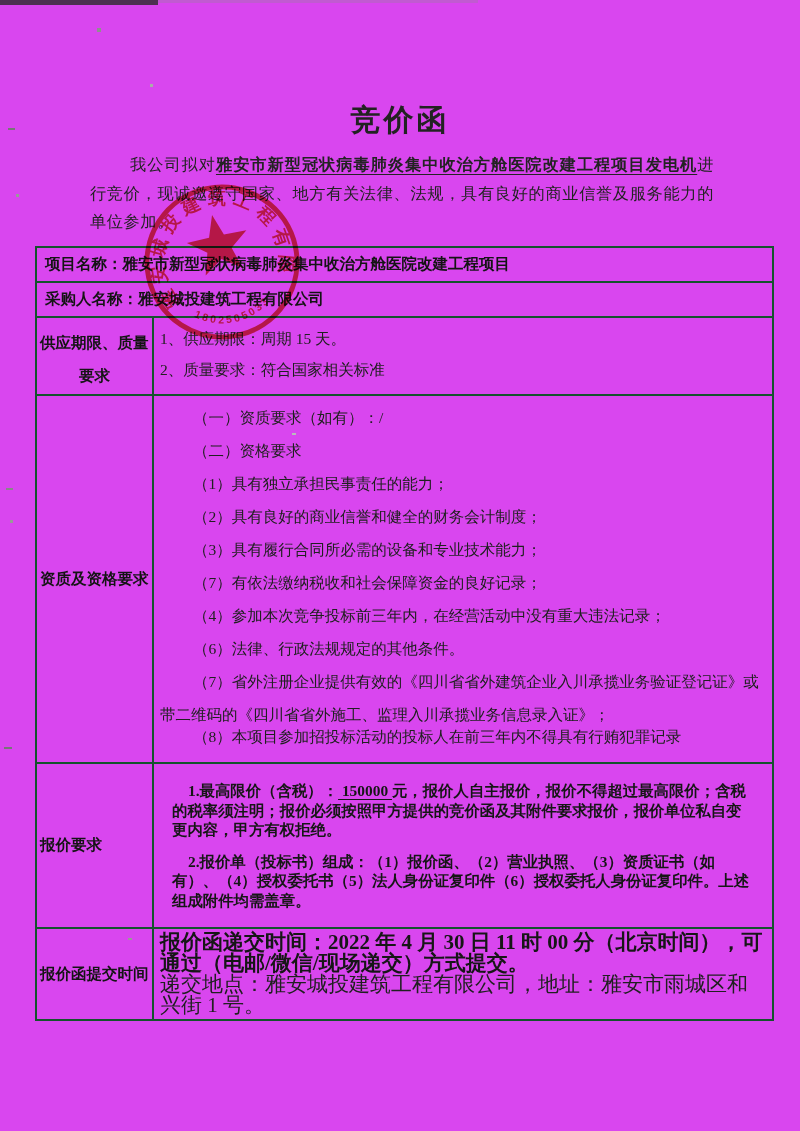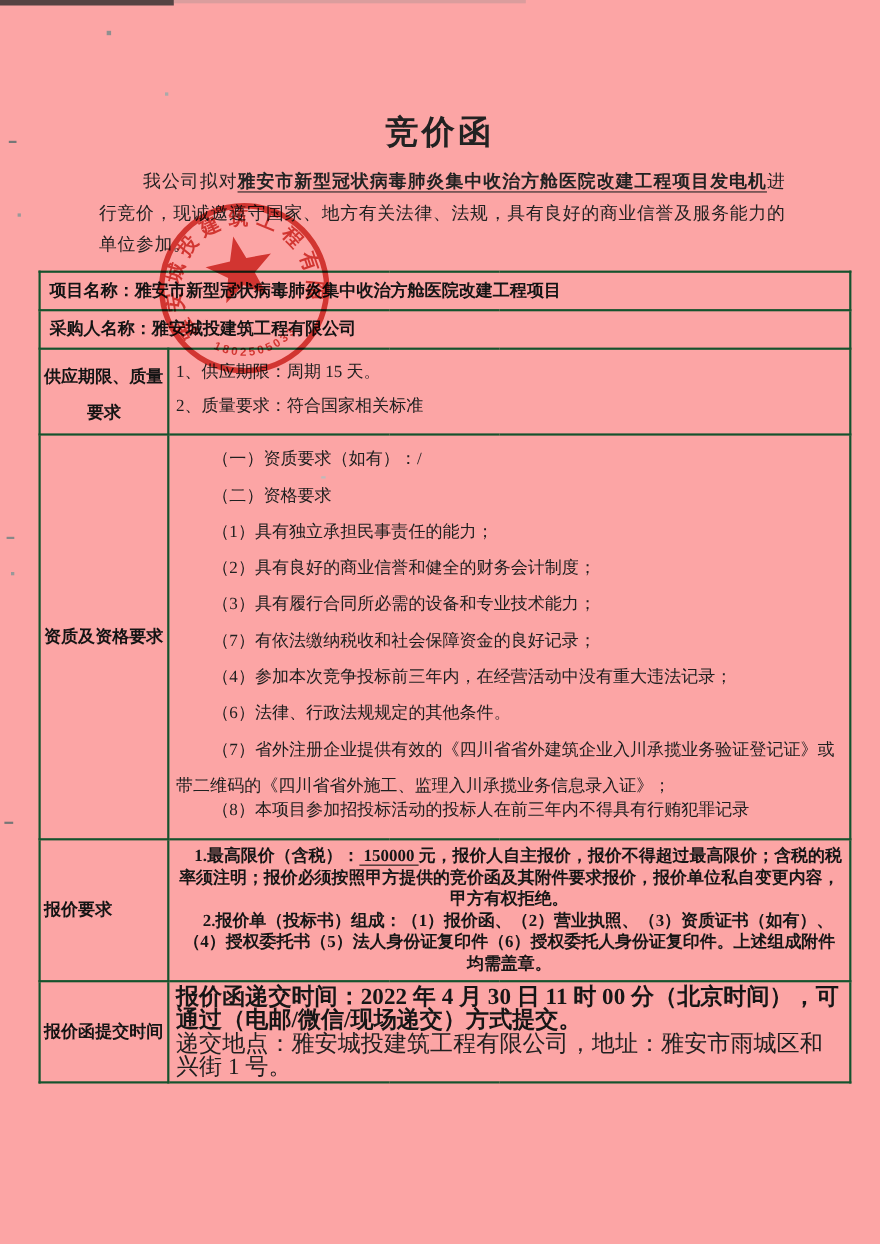--- a/index.html
+++ b/index.html
@@ -1,21 +1,21 @@
 <!DOCTYPE html>
 <html><head>
 <meta charset="utf-8">
 <style>
   html,body{margin:0;padding:0;}
   body{background:#e8e8e8;}
   .page{
     position:relative;
     width:800px;height:1131px;
     margin:0 auto;
-    background:#fca5a5;
+    background:#d946ef;
     overflow:hidden;
     font-family:"Liberation Serif","DejaVu Serif",serif;
     color:#1e1e1e;
   }
   .doc-title{
     position:absolute;left:0;top:100px;width:100%;
     text-align:center;
     font-family:"Liberation Serif","DejaVu Serif",serif;
     font-weight:bold;font-size:30px;letter-spacing:3px;color:#222;
   }
@@ -51,21 +51,21 @@
   .cell-top{vertical-align:top !important;}
   .scope-val{padding-top:12px !important;text-indent:34px;}
   .supply-val div{line-height:31px;}
   .supply-val{padding-top:5px !important;}
   .qual-val{padding:5px 6px 0 6px !important;}
   .qual-item{line-height:33px;text-indent:33px;}
   .qual-item.tight{margin-top:-11px;}
   .bold-serif{font-weight:bold;color:#161616;}
   .send-val{font-size:15.2px;letter-spacing:-0.2px;padding:0 4px !important;}
   .quote-val{padding:5px 6px !important;vertical-align:top !important;}
-  .quote-val p{margin:0;line-height:19.5px;text-indent:16px;font-size:15.4px;text-align:center;}
+  .quote-val p{margin:12px;line-height:19.5px;text-indent:16px;font-size:15.4px;}
   .submit-val{padding:3px 6px !important;vertical-align:top !important;}
   .submit-val p{margin:0;line-height:21px;font-size:21px;}
   .price-u{text-decoration:underline;text-underline-offset:3px;white-space:pre;}
   
   .stamp{
     position:absolute;left:132px;top:172px;
     opacity:0.83;mix-blend-mode:multiply;
     pointer-events:none;
   }
   .seal-text{

